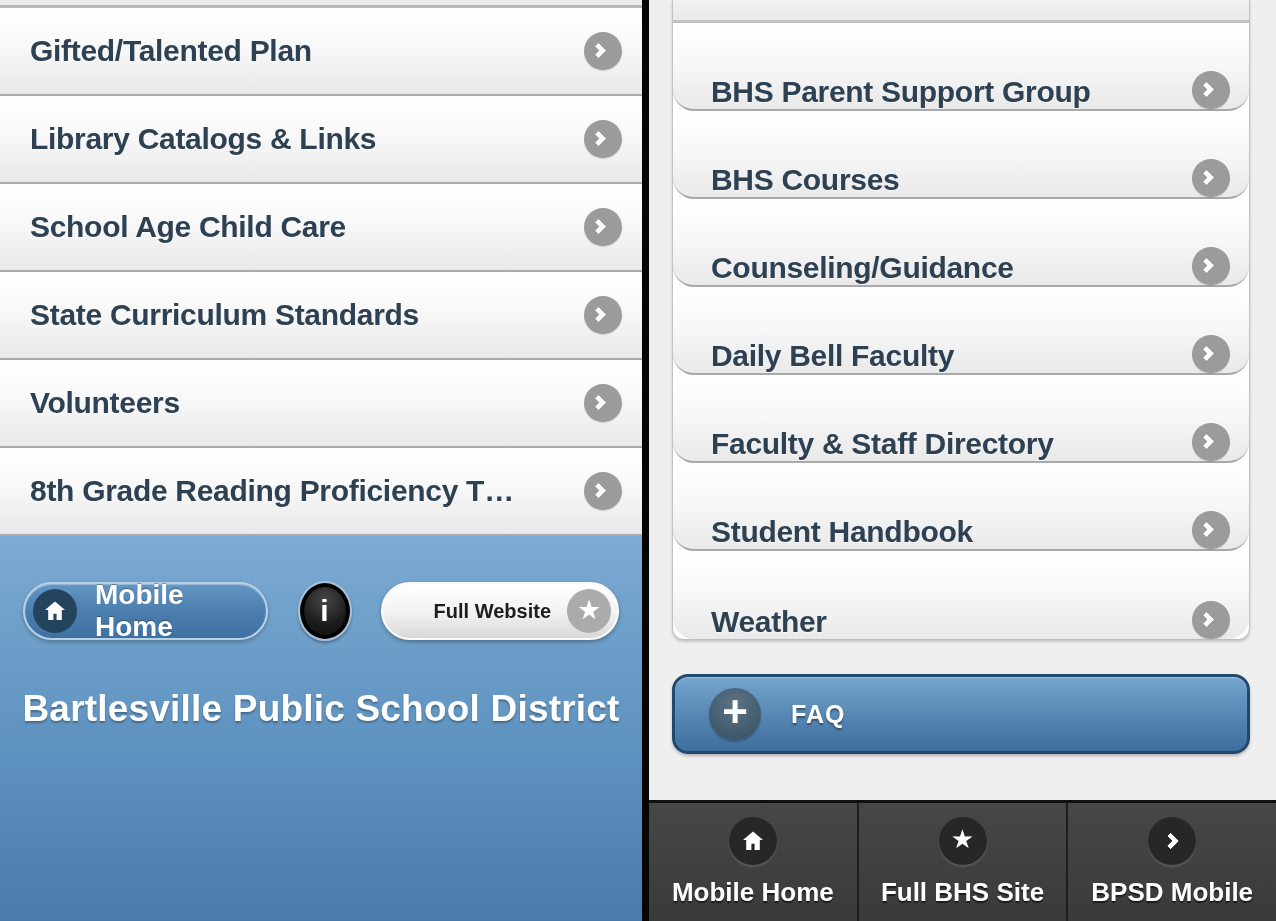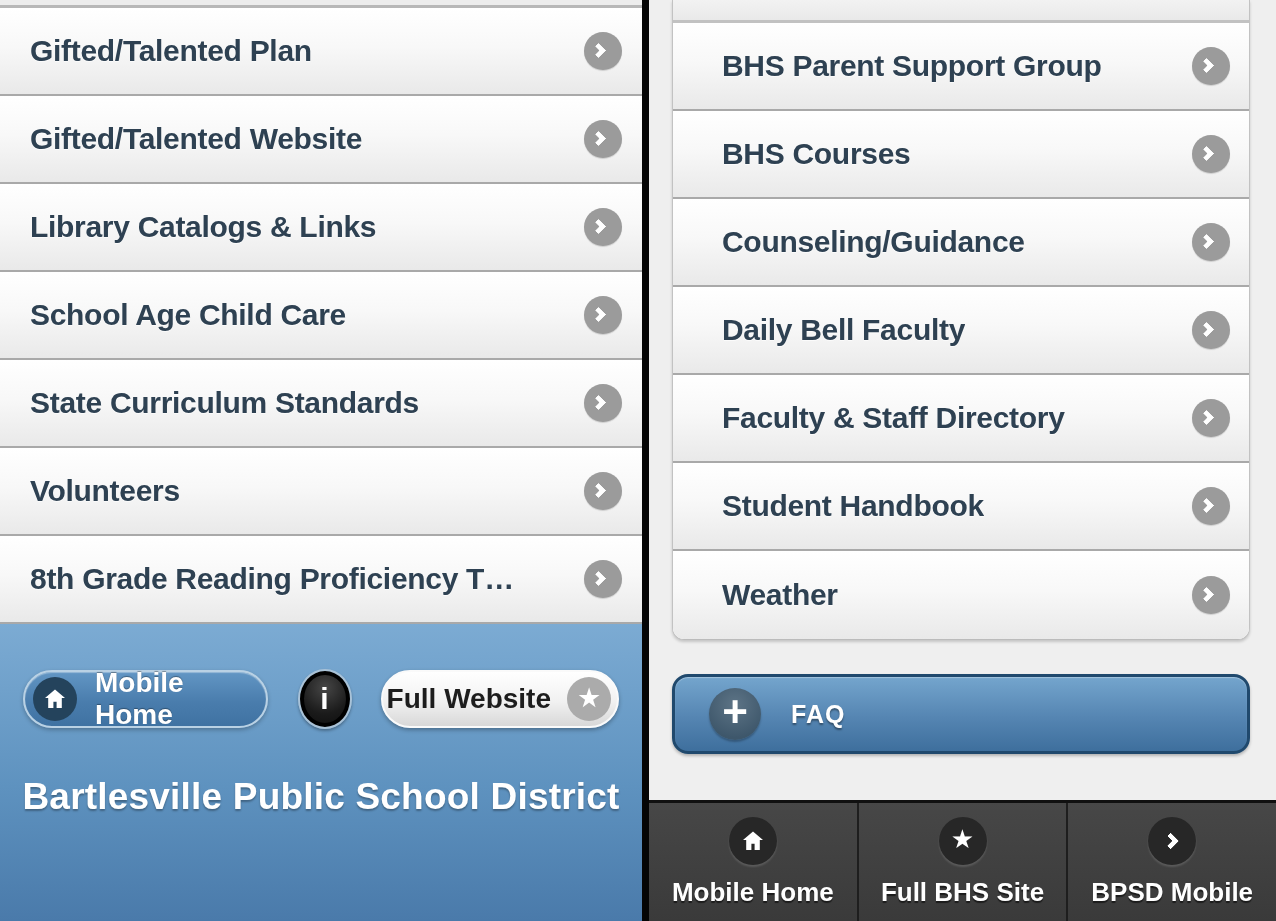--- a/index.html
+++ b/index.html
@@ -59,21 +59,21 @@
     color:#fff; font-size:30px; font-weight:700;
     display:flex; align-items:center; justify-content:center; cursor:pointer;
   }
   .btn-full-website {
     height:58px; width:238px; border-radius:30px; border:2px solid #fafafa;
     background:linear-gradient(180deg,#ffffff 0%,#f1f1f1 55%,#d8d8d8 100%);
     box-shadow:0 2px 4px rgba(0,0,0,.3);
     display:flex; align-items:center; justify-content:flex-end; gap:16px;
     padding-right:6px; cursor:pointer;
   }
-  .btn-dark-label { color:#1d1d1d; font-size:28px; font-weight:700; }
+  .btn-dark-label { color:#1d1d1d; font-size:20px; font-weight:700; }
   .star-badge {
     width:44px; height:44px; border-radius:50%; background:#ababab; flex:none; color:#fff;
     font-size:27px; display:flex; align-items:center; justify-content:center; padding-bottom:2px;
   }
   .district-title {
     margin-top:46px; text-align:center; color:#fff; font-size:37px; font-weight:700;
     text-shadow:0 2px 2px rgba(0,0,0,.3); letter-spacing:0.2px;
   }
 
   
@@ -83,22 +83,23 @@
   .right-panel { width:627px; height:921px; background:#efefef; position:relative; }
   .card {
     margin:0 26px 0 23px; border-radius:0 0 12px 12px; overflow:hidden;
     border-left:1px solid #c2c2c2; border-right:1px solid #c2c2c2; border-bottom:1px solid #bbb;
     box-shadow:0 2px 3px rgba(0,0,0,.18); background:#fff;
   }
   .card-stub { height:23px; background:linear-gradient(180deg,#f2f2f2,#e9e9e9); border-bottom:3px solid #c2c2c2; }
   .rrow {
     height:88px; border-bottom:2px solid #a9a9a9;
     background:linear-gradient(180deg,#ffffff 0%,#f8f8f8 45%,#e9e9e9 100%);
-    display:flex; align-items:center; justify-content:space-between;
-    padding:0 19px 0 49px;
+    display:flex; align-items:flex-end; justify-content:space-between;
+    padding:0 19px 0 38px;
+    border-radius:21px;
   }
   .rrow:last-child { border-bottom:none; }
 
   .faq-btn {
     margin:34px 26px 0 23px; height:80px; border-radius:16px; border:3px solid #20496d;
     background:linear-gradient(180deg,#74a5cd 0%,#5585b2 55%,#3e6f9d 100%);
     box-shadow:0 2px 3px rgba(0,0,0,.25), inset 0 1px 1px rgba(255,255,255,.35);
     display:flex; align-items:center; gap:30px; padding-left:34px; cursor:pointer;
   }
   .plus-badge {
@@ -137,26 +138,20 @@
 </head>
 <body>
 
 <div class="app">
 
   <div class="left-panel">
     <div class="list-stub"></div>
 
     <div class="lrow">
       <span class="row-label">Gifted/Talented Plan</span>
-      <span class="chev-circle">
-          <i class="chev"></i>
-        </span>
-    </div>
-    <div class="lrow">
-      <span class="row-label">Gifted/Talented Website</span>
       <span class="chev-circle">
           <i class="chev"></i>
         </span>
     </div>
     <div class="lrow">
       <span class="row-label">Library Catalogs &amp; Links</span>
       <span class="chev-circle">
           <i class="chev"></i>
         </span>
     </div>

